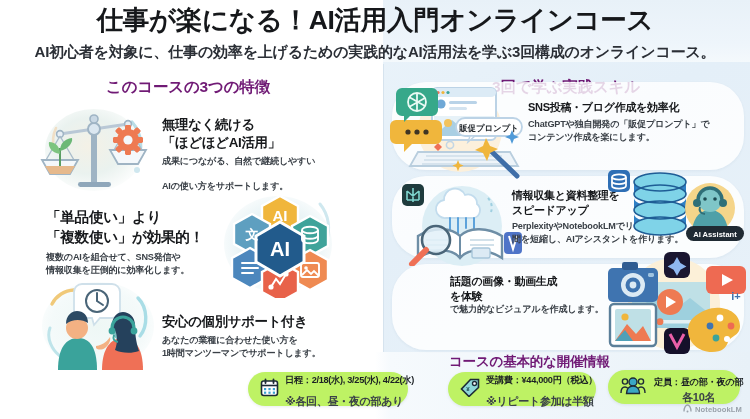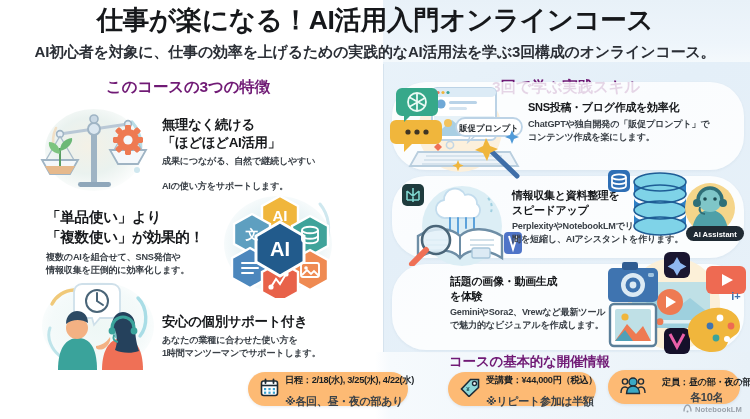--- a/index.html
+++ b/index.html
@@ -95,21 +95,21 @@
 
   .ctext{ position:absolute; }
   #ct1{ left:528px; top:100px; }
   #ct2{ left:512px; top:188px; }
   #ct3{ left:450px; top:274px; }
   #ct1 .ftitle, #ct2 .ftitle, #ct3 .ftitle{ font-size:11px; }
 
   
   .pill{
     position:absolute;
-    background:#fdba74;
+    background:#bef264;
     border-radius:22px;
     box-shadow:0 1px 3px rgba(40,70,100,0.10);
     display:flex; align-items:center; gap:6px;
     padding:0 12px;
     height:34px;
   }
   #pill1{ left:248px; top:372px; width:160px; }
   #pill2{ left:448px; top:372px; width:148px; }
   #pill3{ left:608px; top:370px; width:132px; justify-content:flex-start; }
   .pill-txt{ line-height:1.35; }
@@ -450,21 +450,20 @@
       <g>
         <rect x="82" y="60" width="58" height="15" rx="7.5" fill="#1f2a33"></rect>
         <text x="111" y="70.5" font-size="7.6" font-weight="bold" fill="#ffffff" font-family="Liberation Sans, sans-serif" text-anchor="middle">AI Assistant</text>
       </g>
     </svg>
   </div>
 
   <div class="ctext" id="ct3">
     <div class="ftitle">話題の画像・動画生成</div>
     <div class="ftitle">を体験</div>
-    <div class="fdesc">GeminiやSora2、Vrewなど最新ツール</div>
     <div class="fdesc" style="margin-top:0">で魅力的なビジュアルを作成します。</div>
   </div>
 
   <div class="illus" style="left:596px; top:252px; width:154px; height:102px; border-radius:0;">
     <svg width="154" height="102" viewBox="0 0 154 102">
       <circle cx="78" cy="52" r="46" fill="#fcf0d8"></circle>
 
       <rect x="36" y="30" width="78" height="46" rx="4" fill="#bfe0e6"></rect>
       <path d="M36 60 L60 44 L78 58 L94 46 L114 62 L114 76 L36 76 Z" fill="#9ed0de"></path>
       <circle cx="74" cy="50" r="13" fill="#ee7a52"></circle>
@@ -558,21 +557,21 @@
     <span>
       <svg width="26" height="19" viewBox="0 0 26 19">
         <circle cx="5" cy="5.5" r="2.6" fill="none" stroke="#1d2b36" stroke-width="1.4"></circle>
         <circle cx="21" cy="5.5" r="2.6" fill="none" stroke="#1d2b36" stroke-width="1.4"></circle>
         <circle cx="13" cy="6" r="4" fill="#3aa8c4" stroke="#1d2b36" stroke-width="1.4"></circle>
         <path d="M1 17 c0 -4 2 -6 4 -6 c1 0 2 0.4 3 1.4" fill="none" stroke="#1d2b36" stroke-width="1.4"></path>
         <path d="M25 17 c0 -4 -2 -6 -4 -6 c-1 0 -2 0.4 -3 1.4" fill="none" stroke="#1d2b36" stroke-width="1.4"></path>
         <path d="M6.5 17.5 c0 -5 3 -7.5 6.5 -7.5 c3.5 0 6.5 2.5 6.5 7.5 z" fill="#3aa8c4" stroke="#1d2b36" stroke-width="1.4"></path>
       </svg>
     </span>
-    <span class="pill-txt" style="margin-left:10px;">
+    <span class="pill-txt" style="margin-left:2px;">
       <span class="pill-l1">定員：昼の部・夜の部</span><br>
       <span class="pill-l2" style="display:block;text-align:center">各10名</span>
     </span>
   </div>
 
   <div class="watermark">
     <span>
       <svg width="9" height="9" viewBox="0 0 9 9">
         <path d="M1 7.5 C1 3 3 1 4.5 1 C6 1 8 3 8 7.5" fill="none" stroke="#9aa2ab" stroke-width="1.3"></path>
         <circle cx="4.5" cy="7.6" r="1" fill="#9aa2ab"></circle>

